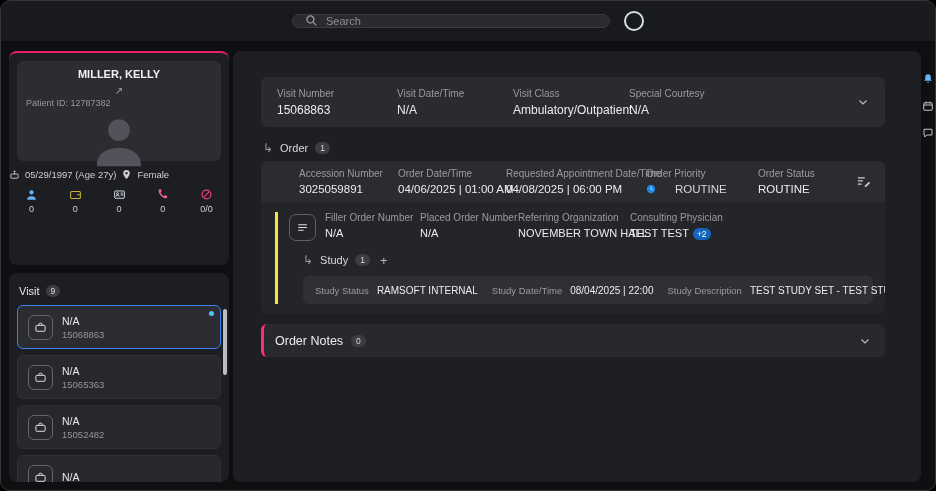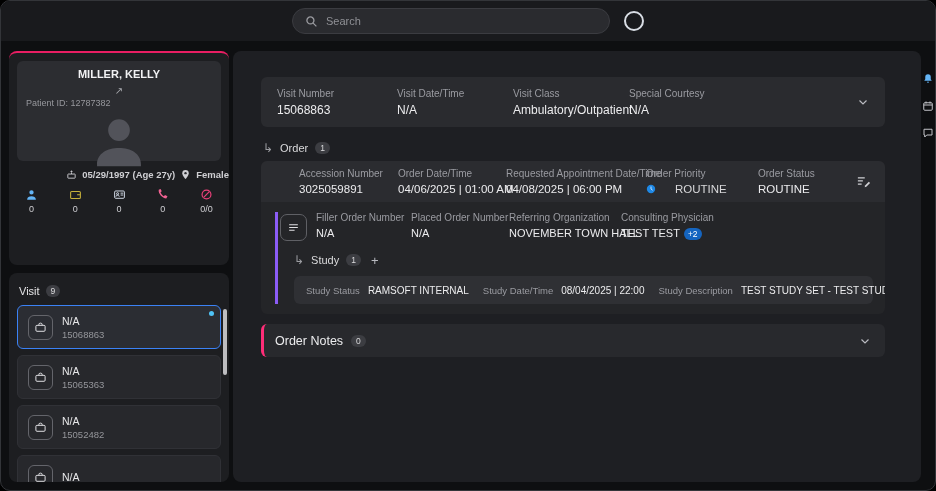--- a/index.html
+++ b/index.html
@@ -9,22 +9,22 @@
     position:relative; width:936px; height:491px; margin:0 auto;
     background:#0e0f11; border:1px solid #333539; border-radius:10px;
     overflow:hidden; color:#e8e8ea;
   }
   
   .topbar {
     position:absolute; top:0; left:0; right:0; height:40px;
     background:#191a1d; display:flex; align-items:center; justify-content:center; gap:14px;
   }
   .search {
-    width:318px; height:26px; background:#2a2b2f; border:1px solid #3b3c41;
-    border-radius:14px; display:flex; align-items:center; padding:0 12px; gap:8px;
+    width:318px; height:14px; background:#2a2b2f; border:1px solid #3b3c41;
+    border-radius:14px; display:flex; align-items:flex-end; padding:0 12px; gap:8px;
   }
   .search svg { flex:0 0 auto; }
   .search input {
     background:transparent; border:none; outline:none; color:#d5d5d8;
     font-size:11px; width:100%; font-family:"Liberation Sans", sans-serif;
   }
   .search input::placeholder { color:#8f9095; }
   .avatar-ring {
     width:20px; height:20px; border-radius:50%; border:2px solid #d8dde4; cursor:pointer;
   }
@@ -48,22 +48,22 @@
   }
   .patient-card {
     margin:8px; background:#2c2d31; border-radius:6px; padding:7px 9px 4px; height:100px; cursor:pointer;
   }
   .patient-name-row { display:flex; align-items:center; gap:5px;flex-direction:column; }
   .patient-name { font-size:11px; font-weight:bold; color:#f2f2f4; }
   .ext-link { font-size:10px; color:#a9aaaf; cursor:pointer; }
   .patient-id { font-size:9px; color:#96979c; margin-top:2px; }
   .avatar-area { display:flex; justify-content:center; margin-top:2px; }
   .patient-meta {
-    display:flex; align-items:center; justify-content:flex-end; gap:5px;
-    font-size:9.5px; color:#cfcfd3; margin-top:4px;font-weight:bold;
+    display:flex; align-items:center; justify-content:flex-start; gap:5px;
+    font-size:9.5px; color:#cfcfd3; margin-top:4px;
   }
   .stats-row { display:flex; justify-content:space-between; padding:8px 16px 0; }
   .stat { display:flex; flex-direction:column; align-items:center; gap:3px; cursor:pointer; }
   .stat .count { font-size:9px; color:#cfcfd3; }
   .visit-panel {
     flex:1; background:#1d1e21; border-radius:8px; padding:8px; overflow:hidden; position:relative;
   }
   .visit-header { display:flex; align-items:center; gap:6px; padding:4px 2px 8px; }
   .visit-header .visit-label { font-size:11px; color:#e4e4e6; }
   .visit-list { display:flex; flex-direction:column; gap:6px; }
@@ -107,21 +107,21 @@
   .sub-arrow { font-size:12px; color:#9c9da2; }
   .section-label { font-size:11px; color:#dadadc; }
   .order-card { background:#242528; border-radius:6px; overflow:hidden; }
   .order-head {
     background:#2b2c30; display:flex; align-items:center; padding:7px 14px 7px 38px;
   }
   .order-head .fvalue { font-size:11.5px; }
   .priority-val { display:flex; align-items:center; gap:19px; color:#d8d8da; }
   .edit-btn { margin-left:auto; cursor:pointer; display:flex; align-items:center; }
   .order-body {
-    margin:10px 12px 10px 14px; border-left:3px solid #8b5cf6; padding-left:2px;
+    margin:10px 12px 10px 14px; border-left:3px solid #fde047; padding-left:11px;
   }
   .order-fields { display:flex; align-items:flex-start; }
   .order-fields .fvalue { font-size:11px; margin-top:4px; }
   .list-btn {
     width:27px; height:27px; border:1px solid #5f6065; border-radius:7px;
     display:flex; align-items:center; justify-content:center; margin-right:9px;
     cursor:pointer; flex:0 0 auto; margin-top:2px;
   }
   .phys-val { display:flex; align-items:center; gap:5px; }
   .plus2 {

